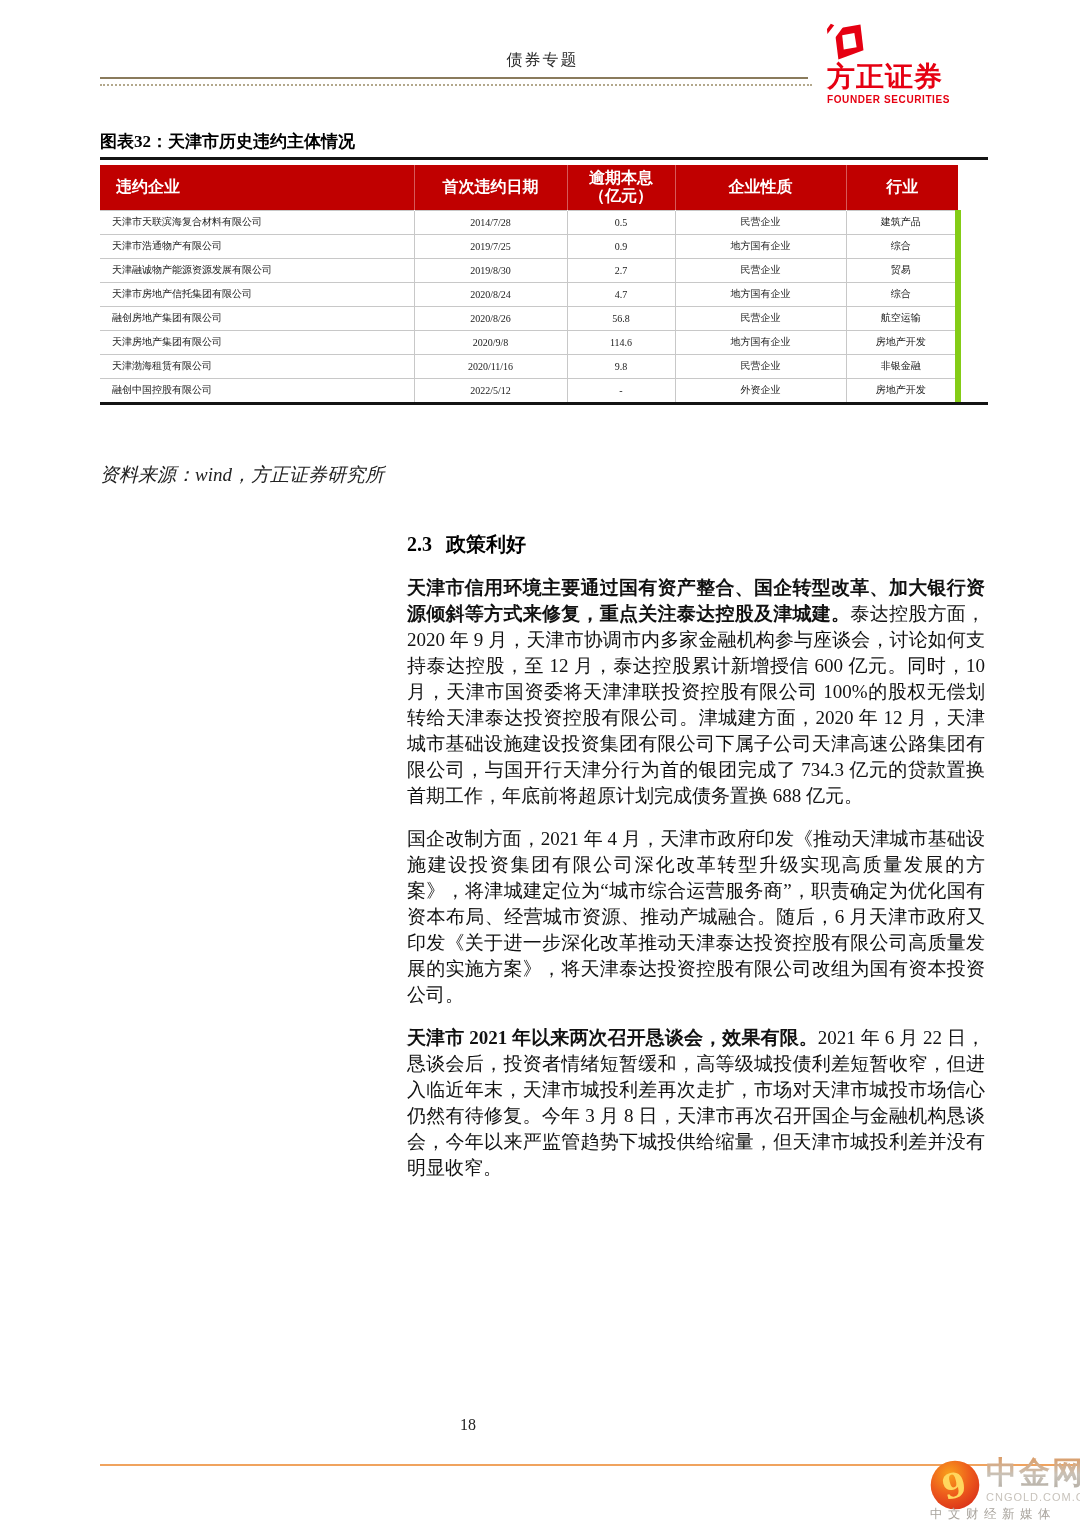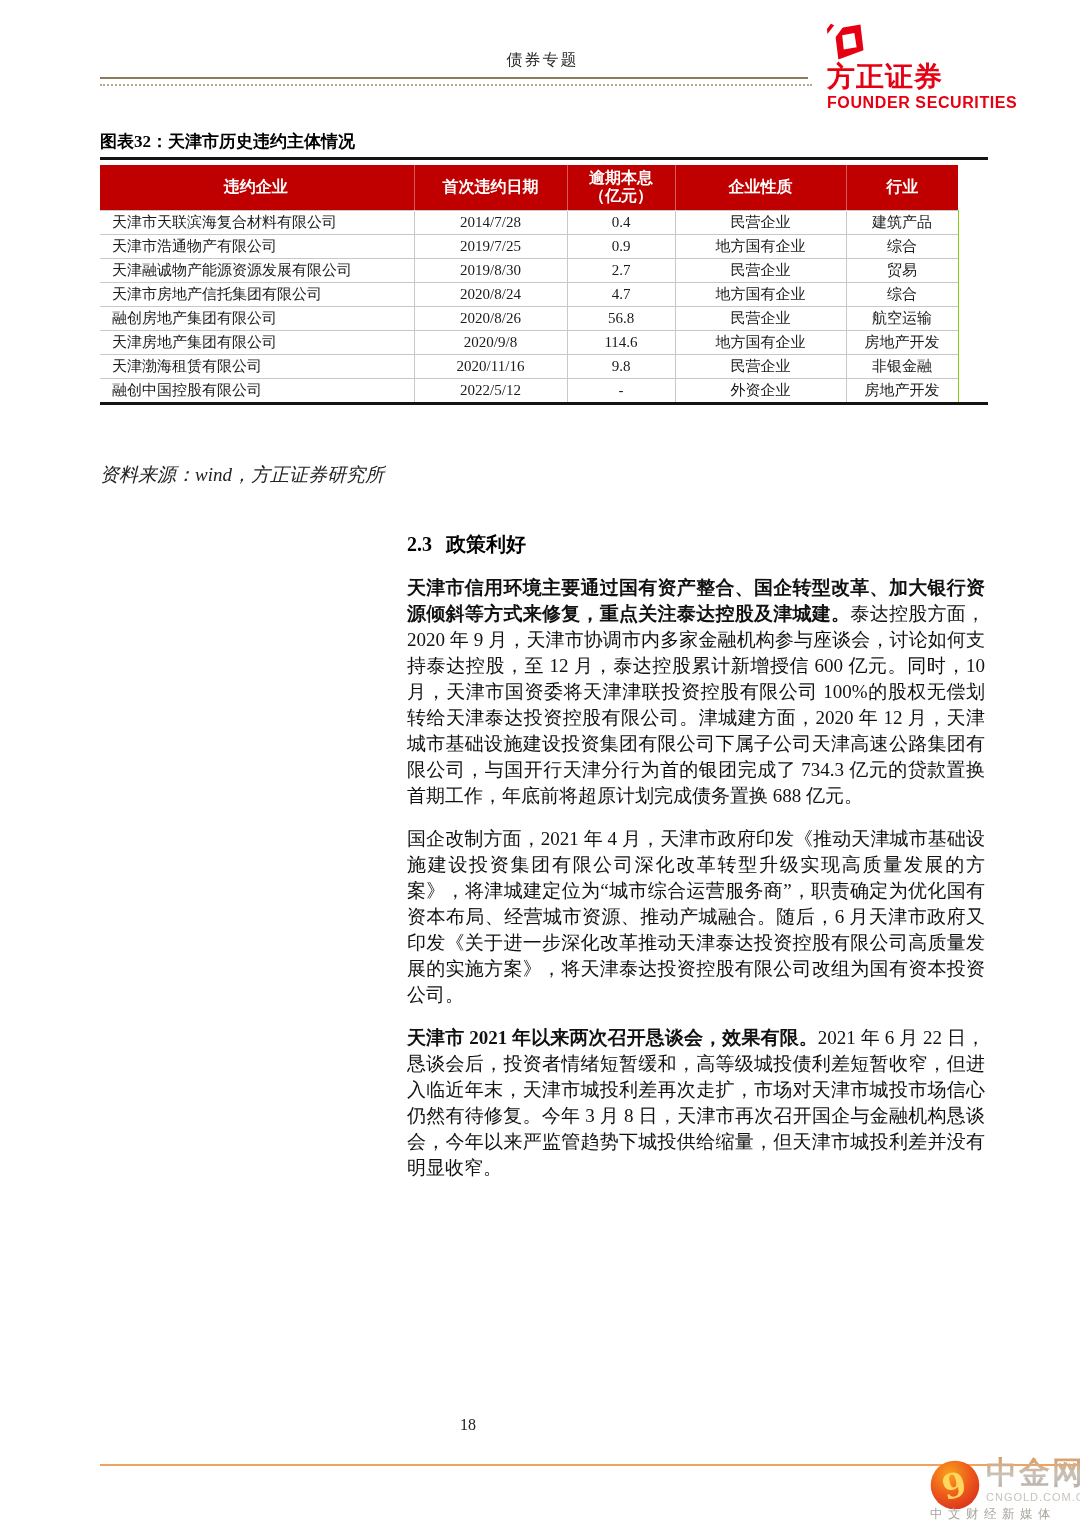--- a/index.html
+++ b/index.html
@@ -9,38 +9,38 @@
   
   .hdr-title{position:absolute;left:100px;top:50px;width:885px;text-align:center;
              font-size:16px;letter-spacing:2px;color:#2a2a2a;}
   .hdr-rule{position:absolute;left:100px;top:77px;width:708px;height:2px;background:#8a7b5c;}
   .hdr-dotted{position:absolute;left:100px;top:84px;width:712px;height:0;
               border-top:2px dotted #b3a88c;}
   .brand{position:absolute;left:827px;top:22px;display:flex;align-items:flex-start;flex-direction:column;}
   .brand-icon{width:38px;height:40px;margin-right:6px;}
   .brand-cn{font-family:"Liberation Sans",sans-serif;font-size:28px;font-weight:bold;
             color:#e60012;letter-spacing:1px;line-height:30px;}
-  .brand-en{font-family:"Liberation Sans",sans-serif;font-size:16px;font-weight:bold;
+  .brand-en{font-family:"Liberation Sans",sans-serif;font-size:10px;font-weight:bold;
             color:#e60012;letter-spacing:0.6px;margin-top:2px;}
 
   
   .fig-title{position:absolute;left:100px;top:130px;font-size:17px;font-weight:bold;color:#000;}
   .fig-box{position:absolute;left:100px;top:157px;width:888px;
            border-top:3px solid #141414;border-bottom:3px solid #141414;padding-top:5px;}
   table.def{border-collapse:collapse;table-layout:fixed;width:858px;}
   table.def th{background:#c00000;color:#ffffff;font-weight:bold;font-size:16px;
                padding:4px 2px;vertical-align:middle;text-align:center;height:36px;}
-  table.def th.c0{text-align:center;padding-left:0;}
+  table.def th.c0{text-align:left;padding-left:16px;}
   table.def th.pre{white-space:pre-line;line-height:1.15;}
   table.def th + th{border-left:1px solid rgba(255,255,255,0.35);}
-  table.def td{font-size:15px;color:#1a1a1a;text-align:center;height:23px;
+  table.def td{font-size:10px;color:#1a1a1a;text-align:center;height:23px;
                padding:0 2px;border-top:1px solid #c8c8c8;}
   table.def td:first-child{text-align:left;padding-left:12px;}
   table.def td + td{border-left:1px solid #c8c8c8;}
-  table.def td:last-child{border-right:1px solid #84cc16;}
+  table.def td:last-child{border-right:6px solid #84cc16;}
   .fig-source{position:absolute;left:100px;top:462px;font-size:19px;font-style:italic;color:#222;}
 
   
   .content{position:absolute;left:407px;top:531px;width:578px;}
   .content h3{margin:0 0 17px 0;font-size:20px;font-weight:bold;color:#000;}
   .content h3 .num{margin-right:14px;}
   .content p{margin:0 0 17px 0;font-size:19px;line-height:26px;text-align:justify;
              text-justify:inter-ideograph;color:#111;}
   .content p b{font-weight:bold;}
 
@@ -99,21 +99,21 @@
           <th class="pre">逾期本息
 （亿元）</th>
           <th>企业性质</th>
           <th>行业</th>
         </tr>
       </thead>
       <tbody id="tbody">
           <tr>
             <td>天津市天联滨海复合材料有限公司</td>
             <td>2014/7/28</td>
-            <td>0.4</td>
+            <td>0.5</td>
             <td>民营企业</td>
             <td>建筑产品</td>
           </tr>
           <tr>
             <td>天津市浩通物产有限公司</td>
             <td>2019/7/25</td>
             <td>0.9</td>
             <td>地方国有企业</td>
             <td>综合</td>
           </tr>

